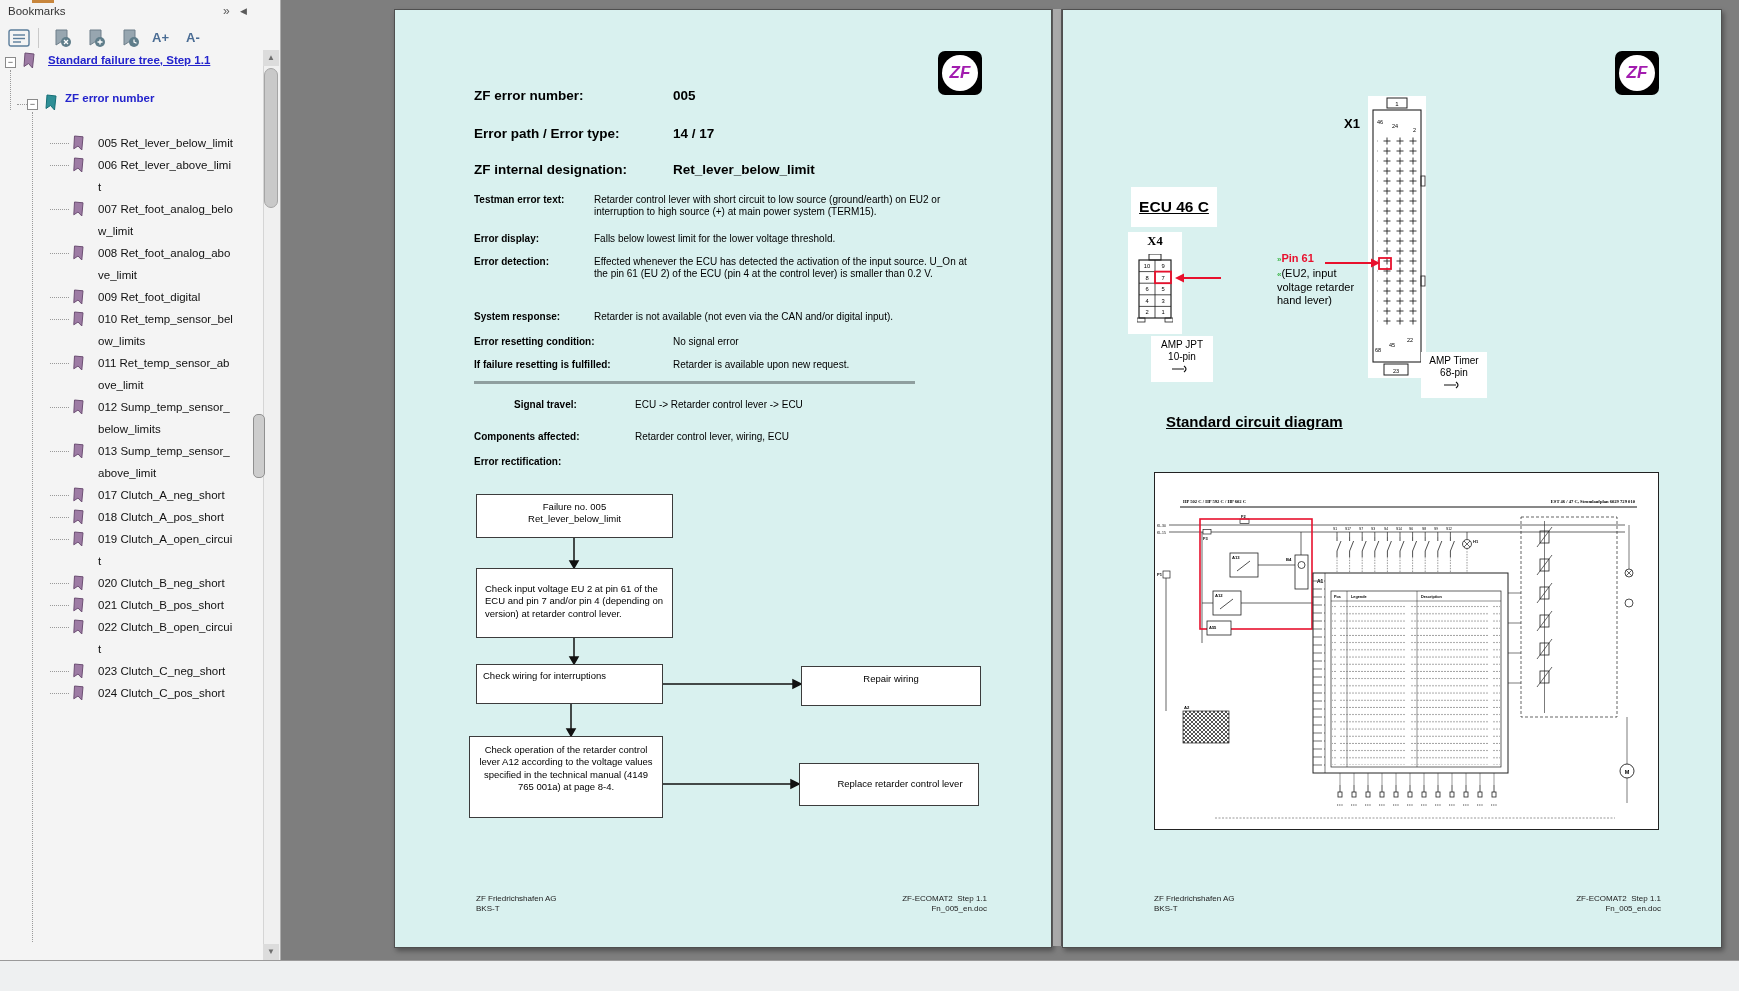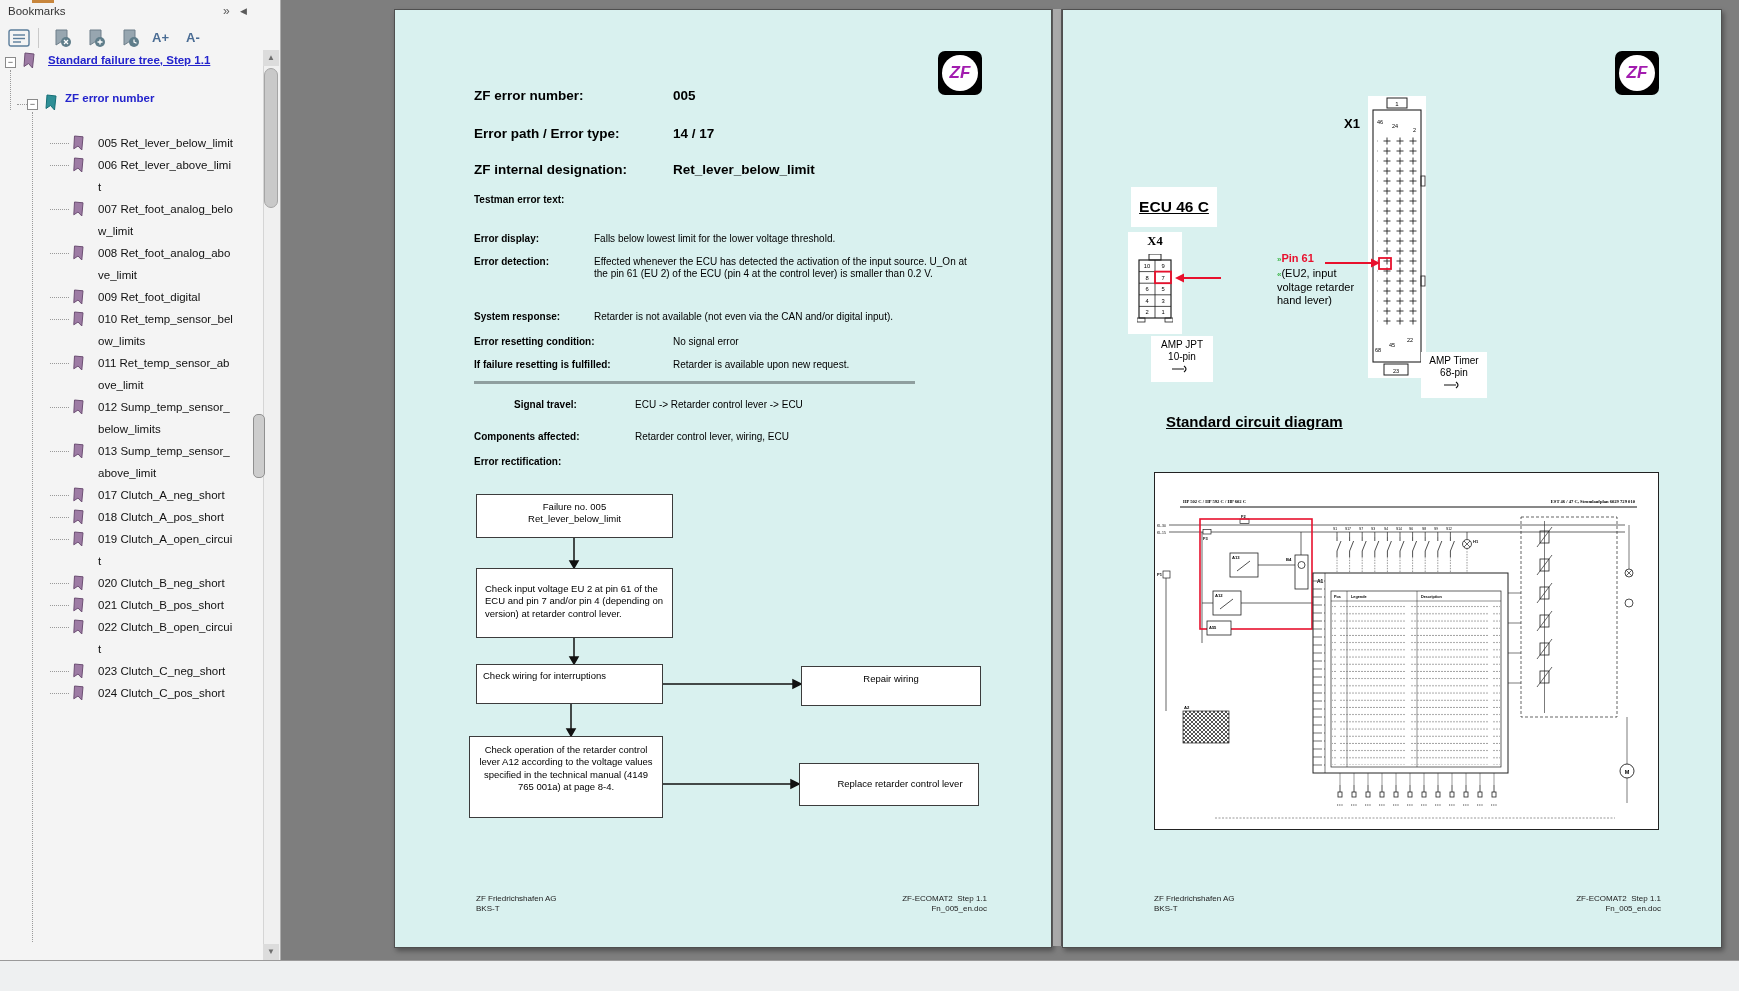--- a/index.html
+++ b/index.html
@@ -179,20 +179,21 @@
       </div>
 
     <div class="a hlabel" style="left:79px;top:78px;">ZF error number:</div>
     <div class="a hlabel" style="left:278px;top:78px;">005</div>
     <div class="a hlabel" style="left:79px;top:116px;">Error path / Error type:</div>
     <div class="a hlabel" style="left:278px;top:116px;">14 / 17</div>
     <div class="a hlabel" style="left:79px;top:152px;">ZF internal designation:</div>
     <div class="a hlabel" style="left:278px;top:152px;">Ret_lever_below_limit</div>
 
     <div class="a dlabel" style="left:79px;top:184px;">Testman error text:</div>
+    <div class="a dval" style="left:199px;top:184px;width:398px;">Retarder control lever with short circuit to low source (ground/earth) on EU2 or interruption to high source (+) at main power system (TERM15).</div>
     <div class="a dlabel" style="left:79px;top:223px;">Error display:</div>
     <div class="a dval" style="left:199px;top:223px;width:398px;">Falls below lowest limit for the lower voltage threshold.</div>
     <div class="a dlabel" style="left:79px;top:246px;">Error detection:</div>
     <div class="a dval" style="left:199px;top:246px;width:380px;">Effected whenever the ECU has detected the activation of the input source. U_On at the pin 61 (EU 2) of the ECU (pin 4 at the control lever) is smaller than 0.2 V.</div>
     <div class="a dlabel" style="left:79px;top:301px;">System response:</div>
     <div class="a dval" style="left:199px;top:301px;width:398px;">Retarder is not available (not even via the CAN and/or digital input).</div>
     <div class="a dlabel" style="left:79px;top:326px;">Error resetting condition:</div>
     <div class="a dval" style="left:278px;top:326px;width:300px;">No signal error</div>
     <div class="a dlabel" style="left:79px;top:349px;">If failure resetting is fulfilled:</div>
     <div class="a dval" style="left:278px;top:349px;width:300px;">Retarder is available upon new request.</div>

